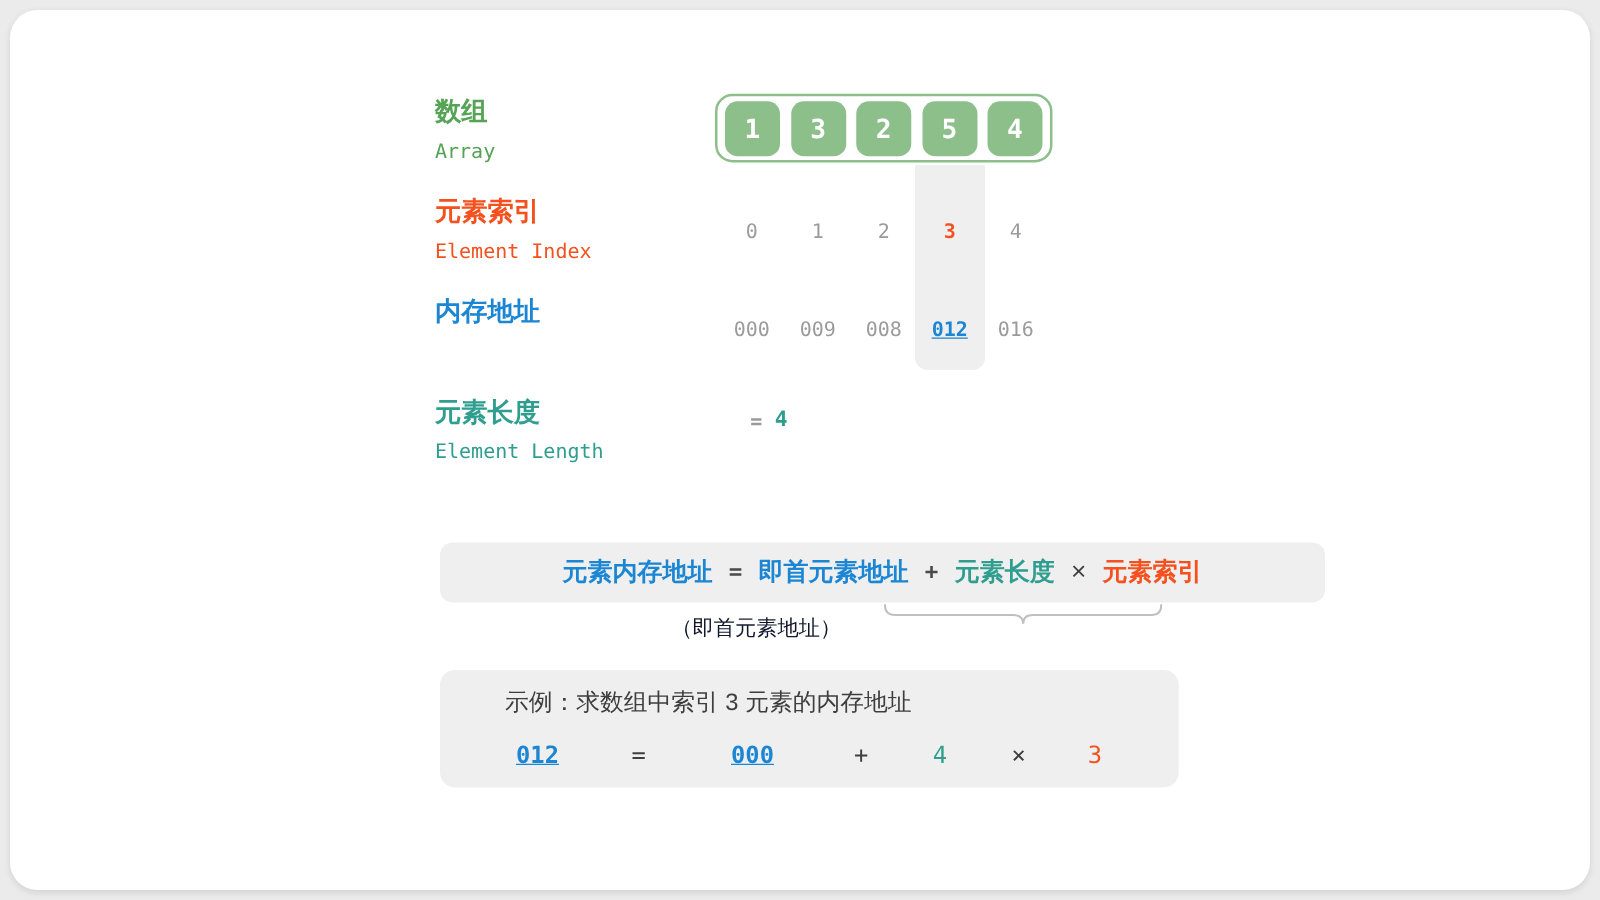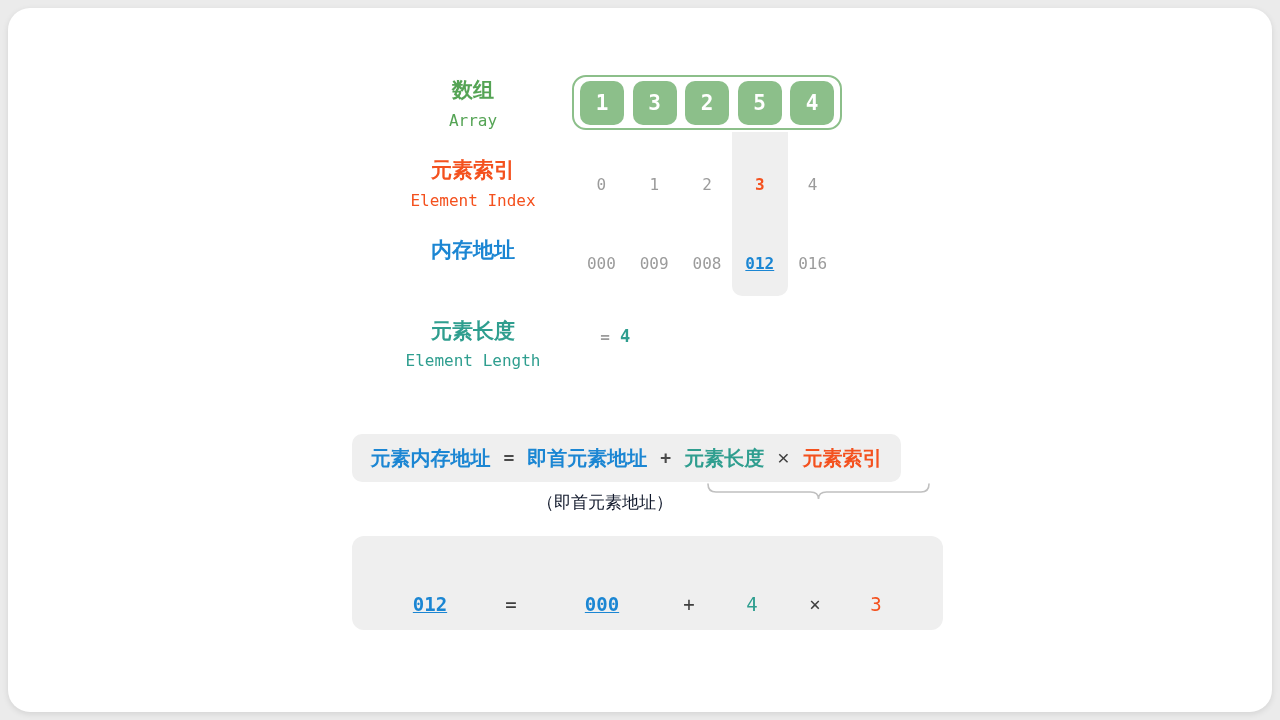--- a/index.html
+++ b/index.html
@@ -28,21 +28,21 @@
     display:flex; align-items:center; justify-content:center; gap:8.5px;
   }
   .array-cell {
     width:44px; height:44px; border-radius:10px; background:#8cbf8a;
     display:flex; align-items:center; justify-content:center;
     color:#ffffff; font-family:"DejaVu Sans Mono",monospace;
     font-size:21px; font-weight:bold;
   }
 
   
-  .lab { position:absolute; left:340px; width:250px; text-align:center; }
+  .lab { position:absolute; left:340px; width:250px; }
   .zh  { font-weight:bold; font-size:21px; line-height:24px; }
   .en  { font-family:"DejaVu Sans Mono",monospace; font-size:16px; line-height:20px; }
   .c-green  { color:#55a455; }
   .c-orange { color:#f4511e; }
   .c-blue   { color:#1b86d3; }
   .c-teal   { color:#2f9e8f; }
 
   
   .vals {
     position:absolute; left:567px; width:264px; display:flex;
@@ -59,21 +59,21 @@
     color:#9b9b9b; font-weight:bold;
   }
   .len-val {
     position:absolute; left:606px; top:318px; width:22px; text-align:center;
     font-family:"DejaVu Sans Mono",monospace; font-size:17px; line-height:20px;
     color:#2f9e8f; font-weight:bold;
   }
 
   
   .formula-box {
-    position:absolute; left:344px; top:426px; width:549px; height:48px;
+    position:absolute; left:344px; top:426px; width:708px; height:48px;
     background:#efefef; border-radius:10px;
     display:flex; align-items:center; justify-content:center; gap:13px;
   }
   .f-zh { font-size:20px; font-weight:bold; line-height:24px; }
   .f-op {
     font-family:"DejaVu Sans Mono",monospace; font-size:18px; font-weight:bold;
     color:#4a4a4a; line-height:24px;
   }
   .f-times { font-size:21px; color:#3f3f3f; line-height:24px; }
 
@@ -165,20 +165,21 @@
     <span class="f-zh c-orange">元素索引</span>
   </div>
 
   <svg class="brace" width="223" height="17" viewBox="0 0 223 17">
     <path d="M1,1 Q1,9 9,9 L103.5,9 Q111.5,9 111.5,16 Q111.5,9 119.5,9 L214,9 Q222,9 222,1" fill="none" stroke="#c0c0c0" stroke-width="1.6" stroke-linecap="round"></path>
   </svg>
 
   <div class="note" style="left:487px; top:485px">（即首元素地址）</div>
 
   <div class="example-box">
+    <div class="ex-title">示例：求数组中索引 3 元素的内存地址</div>
     <span class="ex-term hl-blue" style="left:38px">012</span>
     <span class="ex-term ex-dark" style="left:119px">=</span>
     <span class="ex-term hl-blue" style="left:210px">000</span>
     <span class="ex-term ex-dark" style="left:297px">+</span>
     <span class="ex-term" style="left:360px; color:#2f9e8f">4</span>
     <span class="ex-term ex-dark" style="left:423px">×</span>
     <span class="ex-term" style="left:484px; color:#f4511e">3</span>
   </div>
 
 

